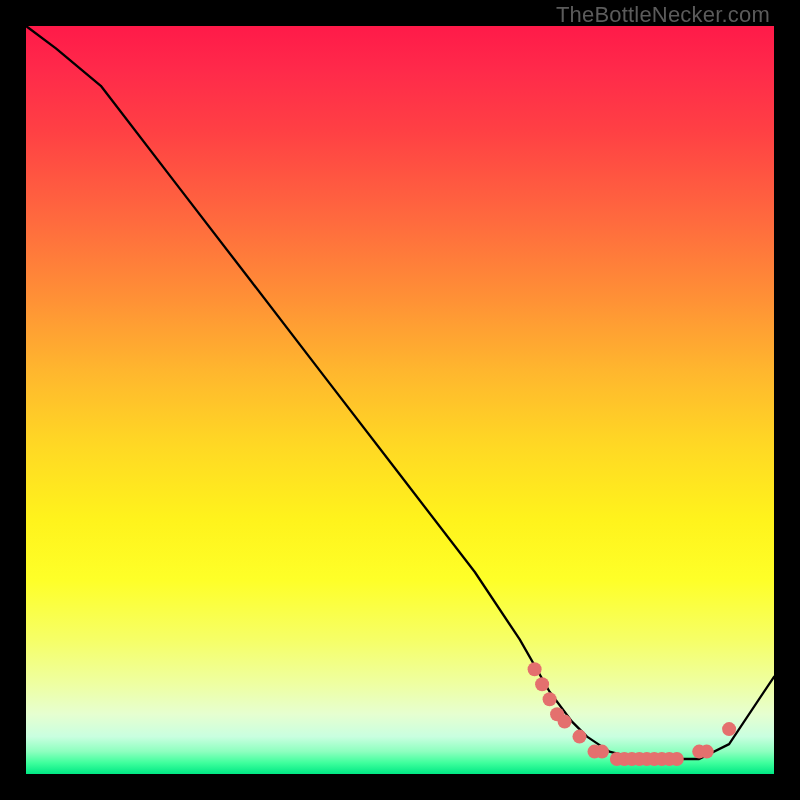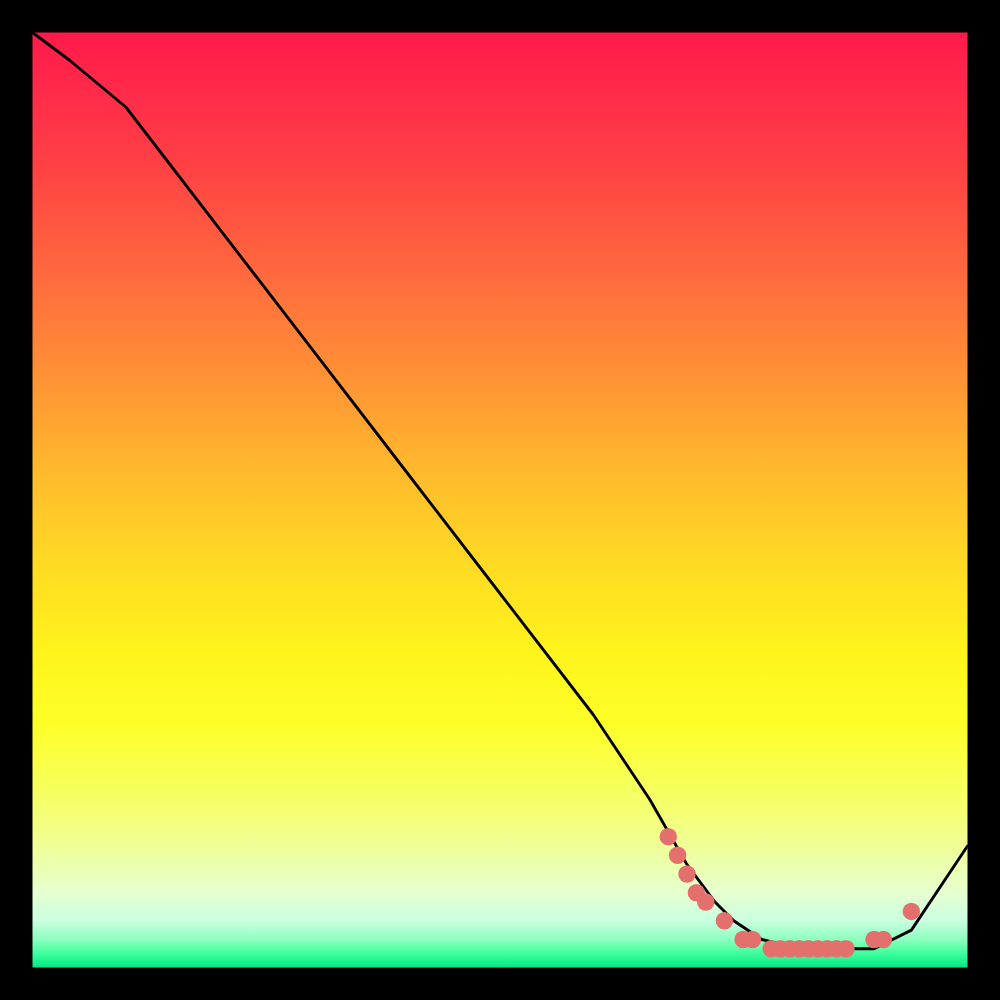--- a/index.html
+++ b/index.html
@@ -69,20 +69,21 @@
   }
   .dot {
     fill: #e4706e;
     stroke: none;
   }
 </style>
 </head>
 <body>
 
 <div class="stage">
+  <div class="watermark">TheBottleNecker.com</div>
 
   <div class="plot">
     <svg class="curve" viewBox="0 0 748 748">
       <path d="M0.0 0.0 L29.9 22.4 L74.8 59.8 L149.6 157.1 L224.4 254.3 L299.2 351.6 L374.0 448.8 L448.8 546.0 L493.7 613.4 L523.6 665.7 L546.0 695.6 L561.0 710.6 L583.4 725.6 L613.4 733.0 L643.3 733.0 L673.2 733.0 L703.1 718.1 L748.0 650.8" stroke="#000000"></path>
       <g>
           <circle cx="508.6" cy="643.3" r="7" class="dot" fill="#e4706e"></circle>
           <circle cx="516.1" cy="658.2" r="7" class="dot" fill="#e4706e"></circle>
           <circle cx="523.6" cy="673.2" r="7" class="dot" fill="#e4706e"></circle>
           <circle cx="531.1" cy="688.2" r="7" class="dot" fill="#e4706e"></circle>
           <circle cx="538.6" cy="695.6" r="7" class="dot" fill="#e4706e"></circle>

